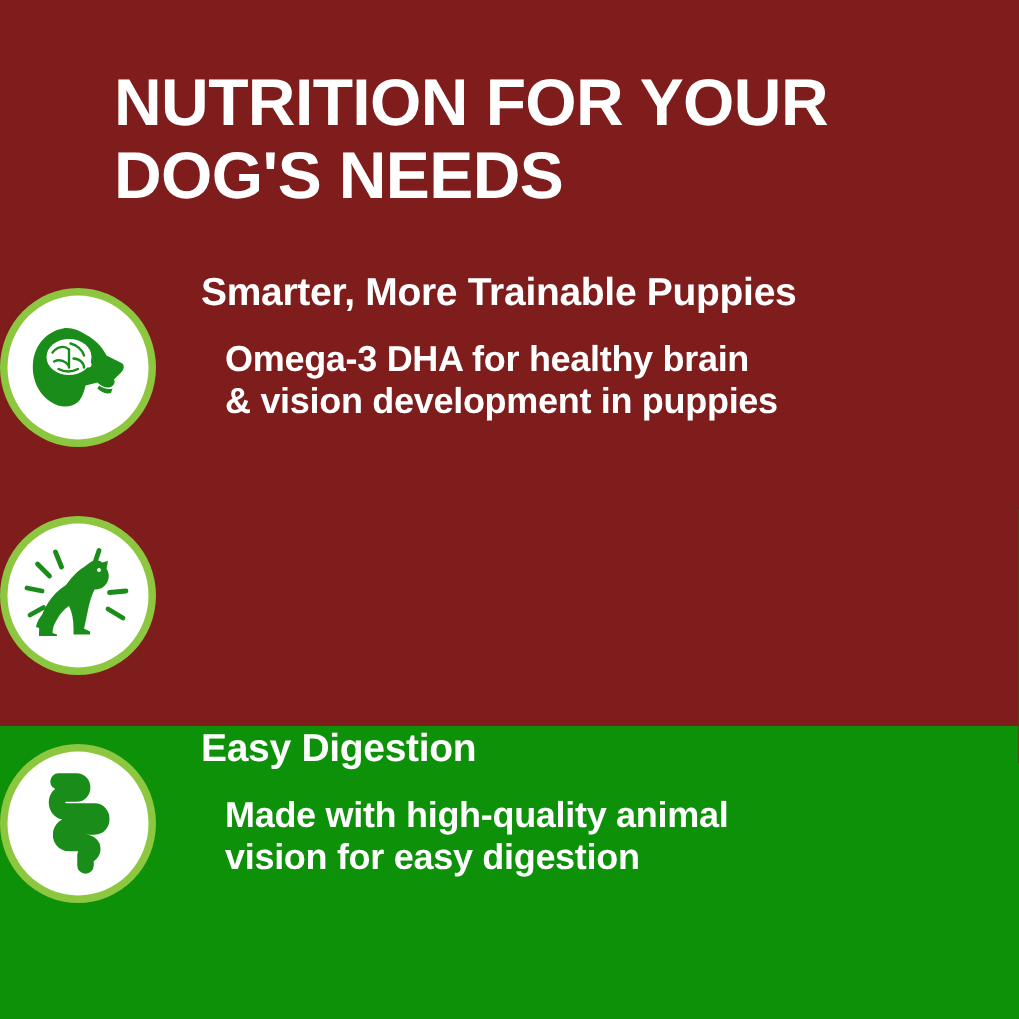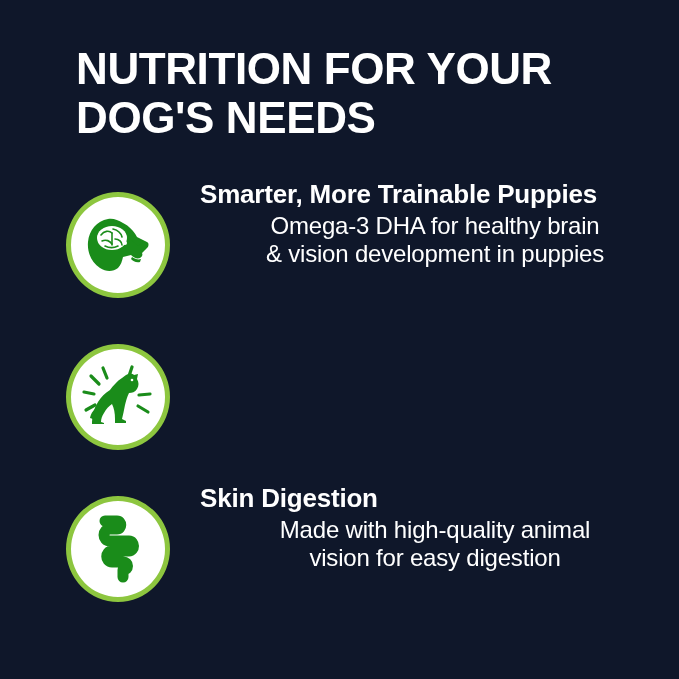--- a/index.html
+++ b/index.html
@@ -9,22 +9,22 @@
   body {
     width: 679px;
     height: 679px;
     background: #0d9109;
     font-family: "Liberation Sans", sans-serif;
     overflow: hidden;
   }
   .page {
     position: relative;
     width: 679px;
-    height: 679px;
-    background: #0f172a;
+    height: 484px;
+    background: #7f1d1d;
     box-sizing: border-box;
   }
 
   
   .page-title {
     position: absolute;
     left: 76px;
     top: 44px;
     width: 560px;
     color: #ffffff;
@@ -40,21 +40,20 @@
   .features {
     position: absolute;
     left: 0;
     top: 178px;
     width: 679px;
   }
   .feature-row {
     position: relative;
     display: flex;
     align-items: flex-start;
-    padding-left: 66px;
     height: 152px;
   }
   .icon-badge {
     position: relative;
     flex: 0 0 auto;
     width: 104px;
     height: 106px;
     border-radius: 50%;
     background: #ffffff;
     border: 5px solid #8dc63f;
@@ -77,26 +76,25 @@
     color: #ffffff;
     font-size: 26px;
     font-weight: bold;
     line-height: 1.14;
     letter-spacing: -0.2px;
     margin: 0 0 2px 0;
   }
   .feature-body {
     color: #ffffff;
     font-size: 24px;
-    font-weight: normal;
+    font-weight: bold;
     line-height: 1.2;
     letter-spacing: -0.2px;
-    margin: 0;
+    margin: 16px;
     white-space: pre-line;
-    text-align: center;
   }
 </style>
 </head>
 <body>
 
 <div class="page">
 
   <div class="page-title">NUTRITION FOR YOUR
 DOG'S NEEDS</div>
 
@@ -180,20 +178,20 @@
         <span>
           <svg width="58" height="70" viewBox="0 0 58 70" aria-hidden="true">
             <path d="M16 7 L28 7 C33 7 33 15 28 15 L21 15
                      C13 15 13 27 21 27 L40 27 C46 27 46 37 40 37
                      L23 37 C16 37 16 48 23 48 L34 48 C40 48 40 56 34 56
                      L34 63" fill="none" stroke="#1a8c1a" stroke-width="11" stroke-linecap="round" stroke-linejoin="round"></path>
           </svg>
         </span>
       </div>
       <div class="feature-text">
-        <div class="feature-heading">Skin Digestion</div>
+        <div class="feature-heading">Easy Digestion</div>
         <div class="feature-body">Made with high-quality animal
 vision for easy digestion</div>
       </div>
     </div>
 
   </div>
 </div>
 
 </body></html>

